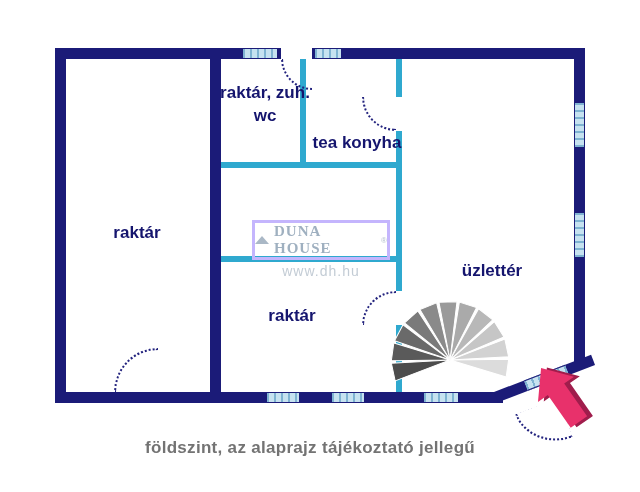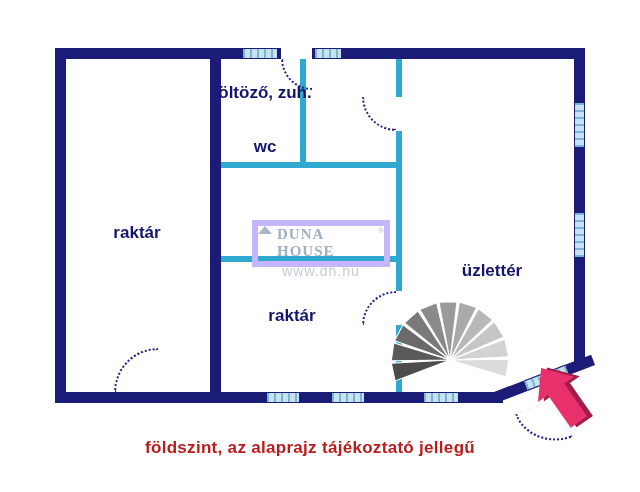--- a/index.html
+++ b/index.html
@@ -15,25 +15,25 @@
            border-top: 1.5px solid #1b1b78; border-bottom: 1.5px solid #1b1b78; }
   .win-v { position: absolute; width: 11px; background: #c6e2f0;
            background-image: repeating-linear-gradient(0deg, #7fb3d2 0 2px, transparent 2px 7px);
            border-left: 1.5px solid #1b1b78; border-right: 1.5px solid #1b1b78; }
 
   .arc { position: absolute; }
   .arc-bl { border-left: 2px dotted #23237e; border-bottom: 2px dotted #23237e; border-bottom-left-radius: 100%; }
   .arc-tl { border-left: 2px dotted #23237e; border-top: 2px dotted #23237e; border-top-left-radius: 100%; }
 
   .label { position: absolute; color: #15156e; font-weight: bold; font-size: 17px; text-align: center; z-index: 6; }
-  .caption { position: absolute; color: #b91c1c; font-weight: bold; font-size: 17px; text-align: center;
+  .caption { position: absolute; color: #737373; font-weight: bold; font-size: 17px; text-align: center;
              letter-spacing: 0.3px; z-index: 6; }
 
-  .wm-box { position: absolute; left: 252px; top: 220px; width: 138px; height: 47px; border: 6px solid #c4b5fd;
-            display: flex; align-items: flex-start; justify-content: center; gap: 5px; z-index: 5; }
+  .wm-box { position: absolute; left: 252px; top: 220px; width: 138px; height: 40px; border: 3px solid #c4b5fd;
+            display: flex; align-items: center; justify-content: center; gap: 5px; z-index: 5; }
   .wm-roof { width: 0; height: 0; border-left: 7px solid transparent; border-right: 7px solid transparent;
              border-bottom: 8px solid #aab8c6; }
   .wm-name { color: #9fb0c0; font-family: "Liberation Serif", serif; font-weight: bold; font-size: 15px;
              letter-spacing: 1px; text-transform: uppercase; }
   .wm-reg { color: #b4c1cd; font-size: 8px; vertical-align: super; }
   .wm-url { position: absolute; left: 252px; top: 263px; width: 138px; text-align: center;
             color: #c3ccd5; font-size: 14px; letter-spacing: 1px; z-index: 5; }
 
   svg { overflow: visible; }
 </style>
@@ -99,21 +99,22 @@
     </g>
   </svg>
 
   <div class="wm-box">
     <span class="wm-roof"></span>
     <span class="wm-name">Duna House</span>
     <span class="wm-reg">®</span>
   </div>
   <div class="wm-url">www.dh.hu</div>
 
-  <div class="label" style="left:190px; top:83px;  width:150px;">öltöző, zuh.</div>
-  <div class="label" style="left:230px; top:137px; width:70px;">wc</div>
+  <div class="label" style="left:190px; top:83px;  width:150px;">raktár, zuh.</div>
+  <div class="label" style="left:230px; top:106px; width:70px;">wc</div>
+  <div class="label" style="left:292px; top:133px; width:130px;">tea konyha</div>
   <div class="label" style="left:77px;  top:223px; width:120px;">raktár</div>
   <div class="label" style="left:232px; top:306px; width:120px;">raktár</div>
   <div class="label" style="left:432px; top:261px; width:120px;">üzlettér</div>
 
   <div class="caption" style="left:40px; top:438px; width:540px;">földszint, az alaprajz tájékoztató jellegű</div>
 
 </div>
 
 </body></html>

